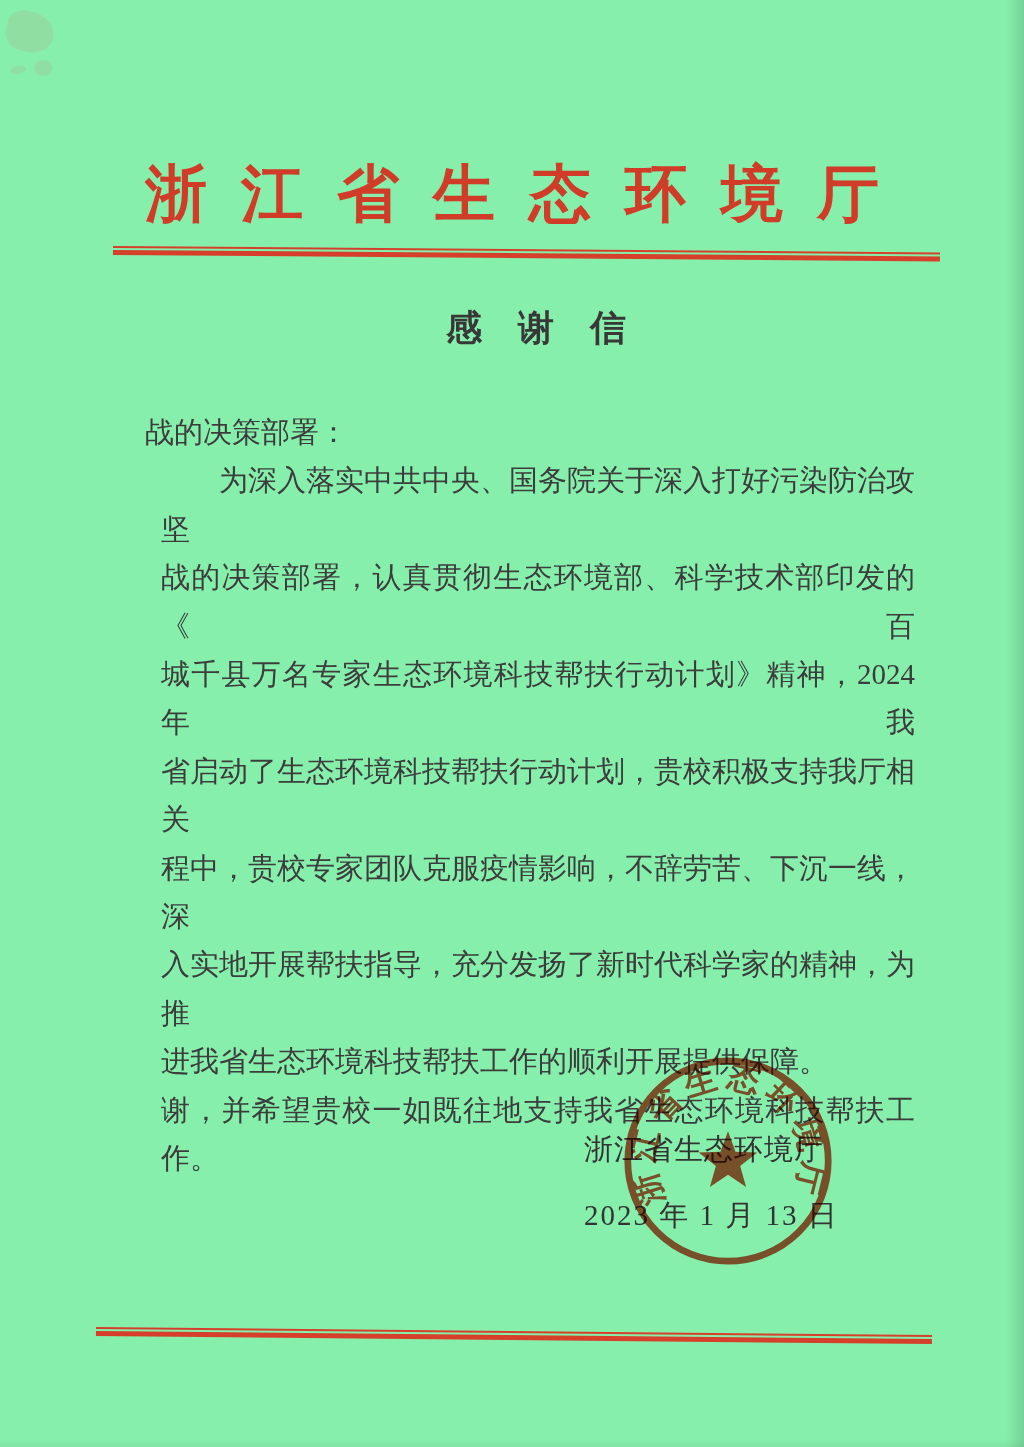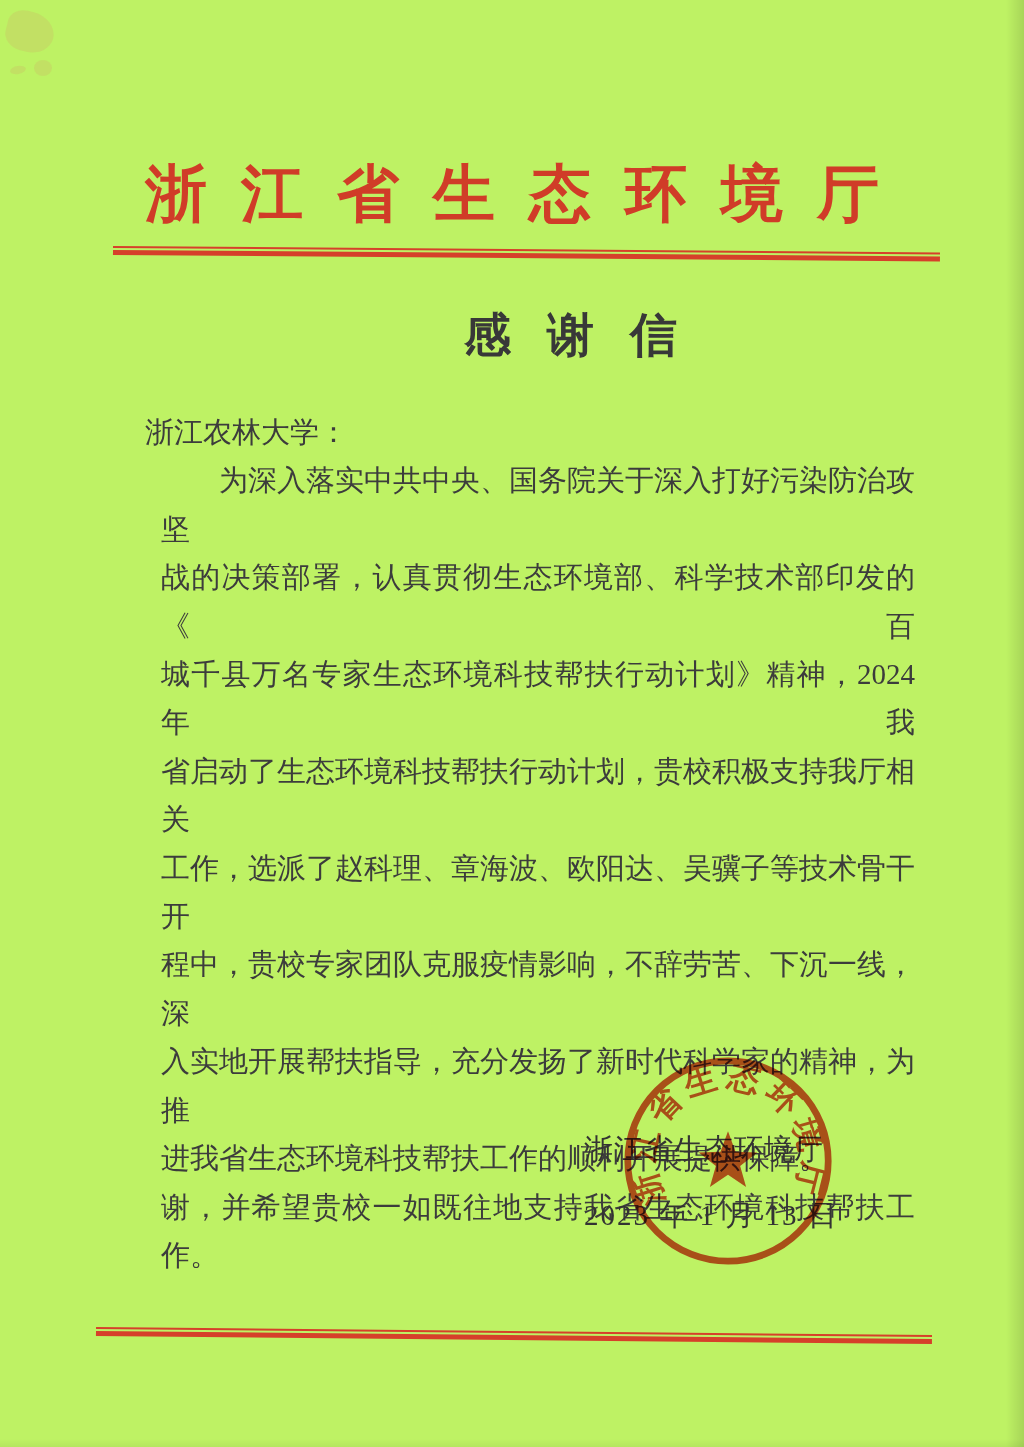--- a/index.html
+++ b/index.html
@@ -10,41 +10,41 @@
     --title-dark:#383838;
   }
   *{margin:0;padding:0;box-sizing:border-box;}
   html,body{width:1024px;height:1447px;}
   body{
     position:relative;
     background:#fefefe;
     overflow:hidden;
     font-family:"Liberation Serif","DejaVu Serif",serif;
   }
-  .page{position:absolute;inset:0;background:#bef264;}
+  .page{position:absolute;inset:0;background:#86efac;}
 
   
   .letterhead{
     position:absolute;left:0;top:152px;width:1024px;
     text-align:center;
     font-size:62px;font-weight:bold;
     color:var(--header-red);
     letter-spacing:34px;text-indent:34px;
     white-space:nowrap;
   }
   .rule{position:absolute;transform-origin:left center;}
   .rule .thin{height:2px;background:var(--rule-red);margin-bottom:2px;}
   .rule .thick{height:5px;background:var(--rule-red);}
   .rule-top{left:113px;top:246px;width:827px;transform:rotate(0.45deg);}
   .rule-bottom{left:96px;top:1327px;width:836px;transform:rotate(0.55deg);}
 
   
   .doc-title{
-    position:absolute;left:464px;top:304px;
-    font-size:47px;font-weight:600;
+    position:absolute;left:446px;top:304px;
+    font-size:36px;font-weight:600;
     color:var(--title-dark);
     letter-spacing:36px;white-space:nowrap;
   }
 
   
   .body-block{
     position:absolute;left:145px;top:408px;width:770px;
     font-size:29px;color:var(--text-dark);
     line-height:48.4px;
   }
@@ -98,28 +98,27 @@
   <div class="letterhead">浙江省生态环境厅</div>
 
   <div class="rule rule-top">
     <div class="thin"></div>
     <div class="thick"></div>
   </div>
 
   <div class="doc-title">感谢信</div>
 
   <div class="body-block">
-    <div class="salutation">浙江农林大学：</div>
+    <div class="salutation">战的决策部署：</div>
     <div>
         <div>
           <div class="line indent">为深入落实中共中央、国务院关于深入打好污染防治攻坚</div>
           <div class="line">战的决策部署，认真贯彻生态环境部、科学技术部印发的《百</div>
           <div class="line">城千县万名专家生态环境科技帮扶行动计划》精神，2024 年我</div>
           <div class="line">省启动了生态环境科技帮扶行动计划，贵校积极支持我厅相关</div>
-          <div class="line">工作，选派了赵科理、章海波、欧阳达、吴骥子等技术骨干开</div>
           <div class="line">程中，贵校专家团队克服疫情影响，不辞劳苦、下沉一线，深</div>
           <div class="line">入实地开展帮扶指导，充分发扬了新时代科学家的精神，为推</div>
           <div class="line last">进我省生态环境科技帮扶工作的顺利开展提供保障。</div>
         </div>
         <div>
           <div class="line last">谢，并希望贵校一如既往地支持我省生态环境科技帮扶工作。</div>
         </div>
       </div>
   </div>
 

